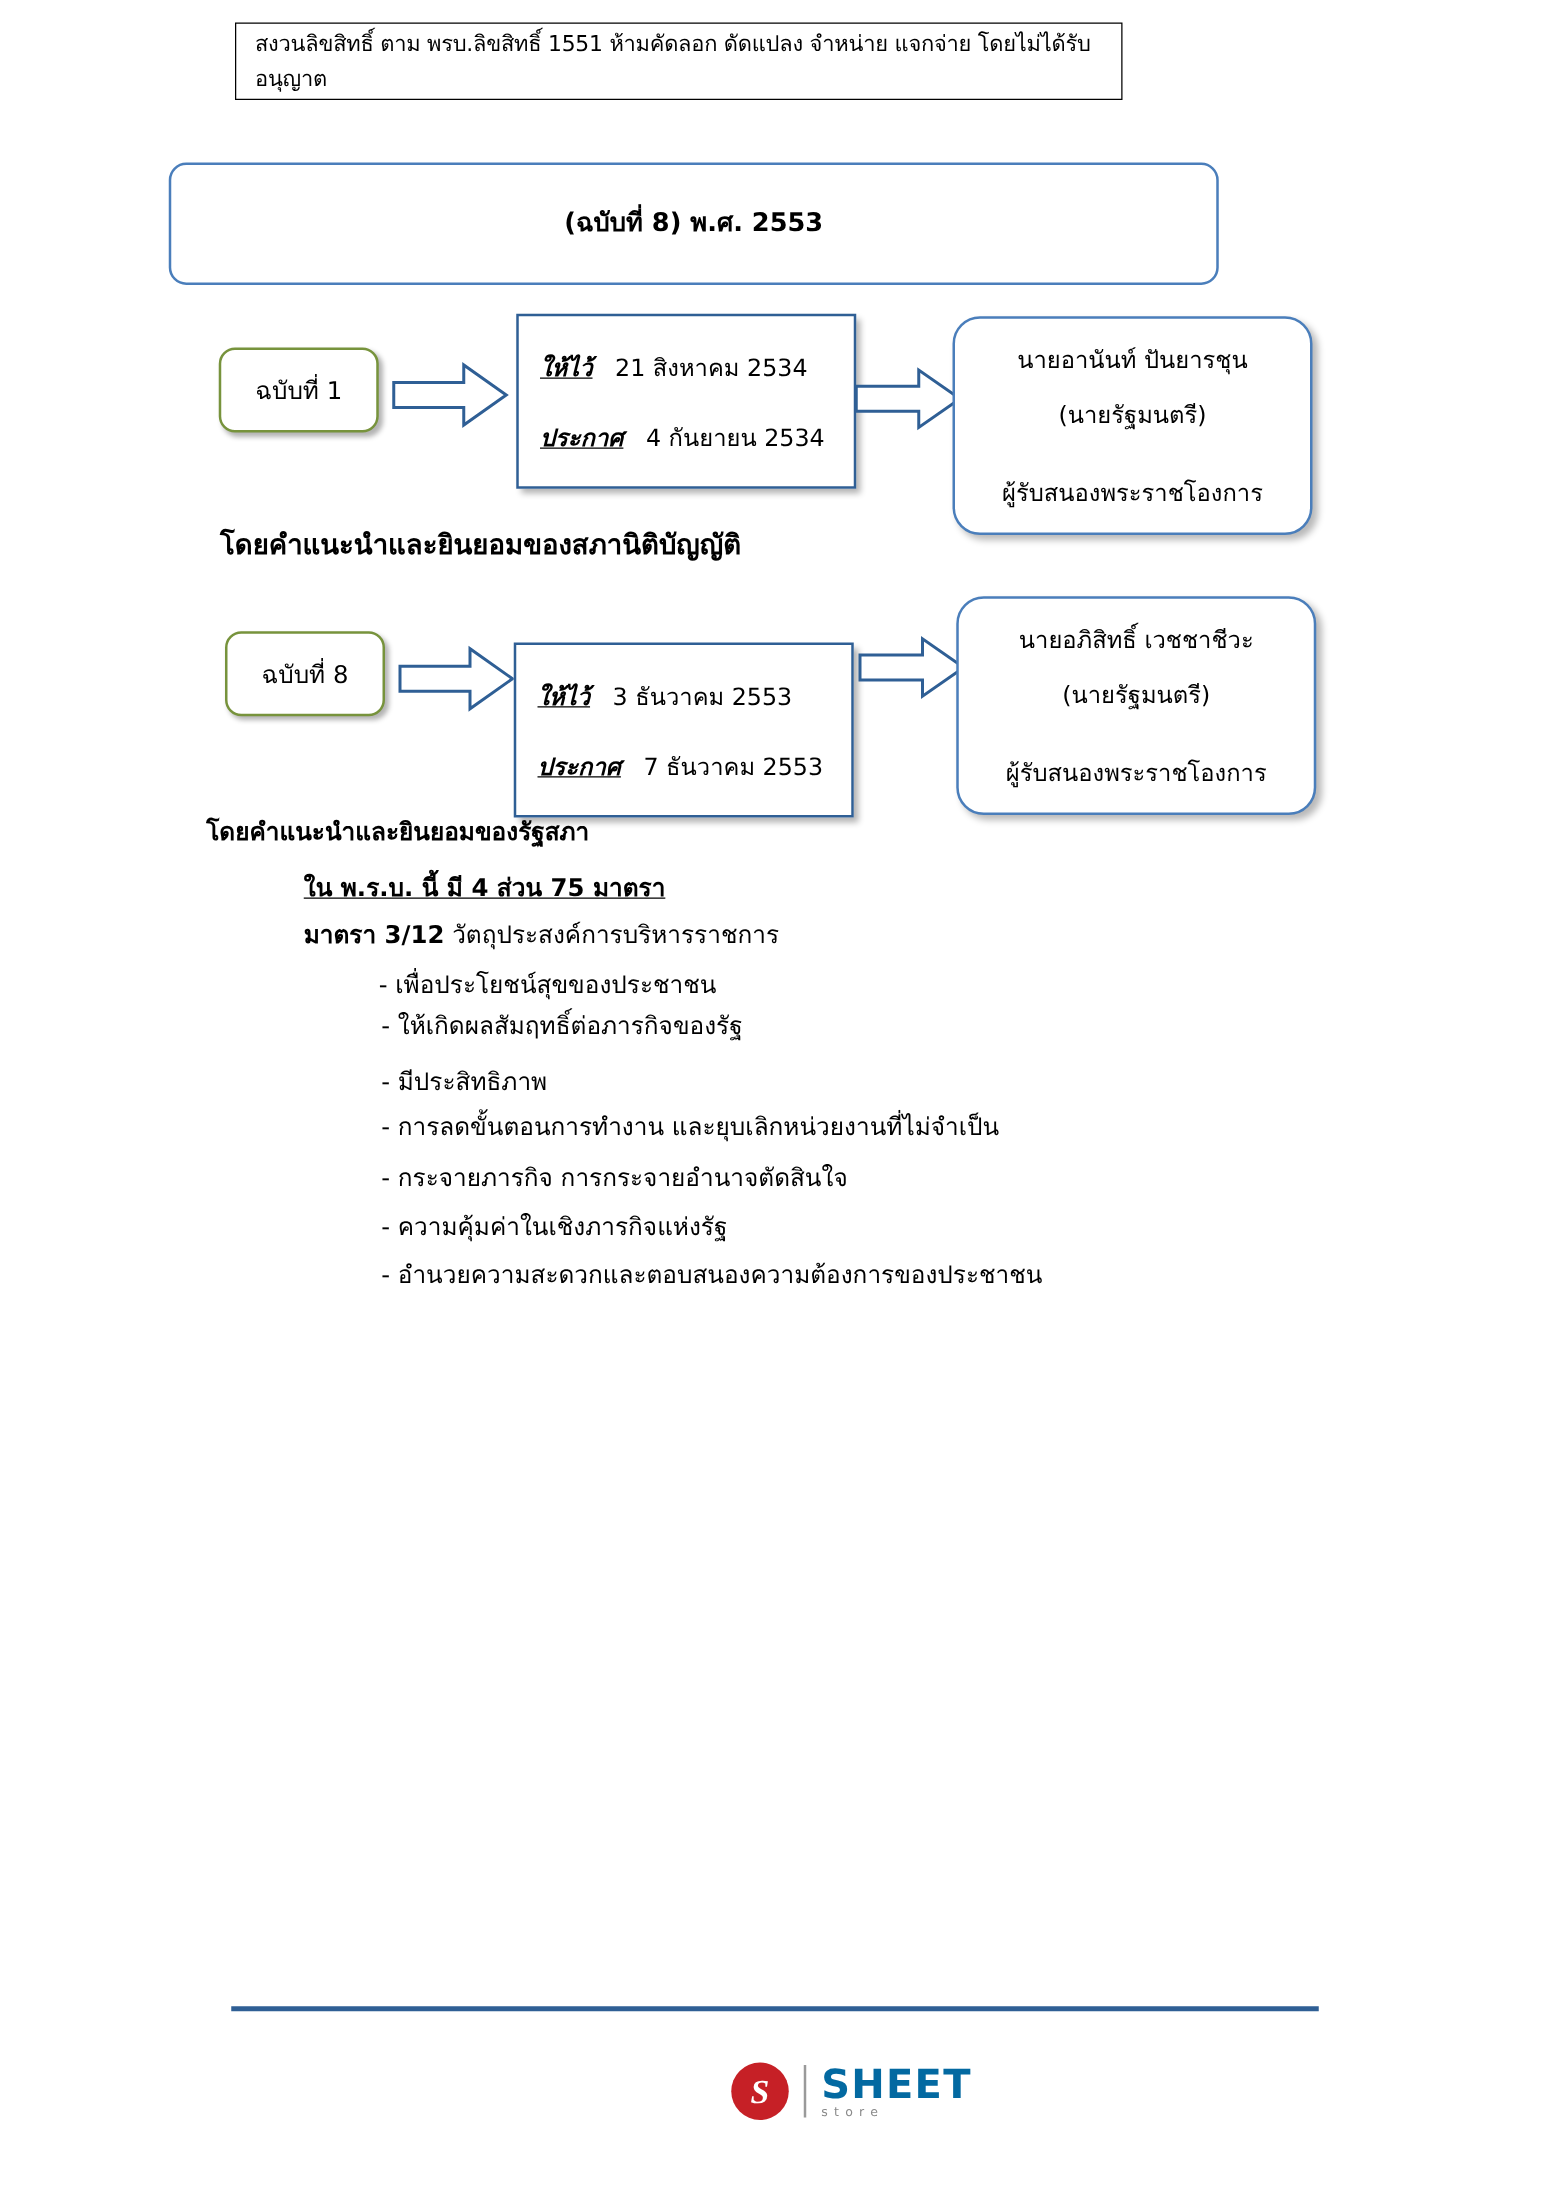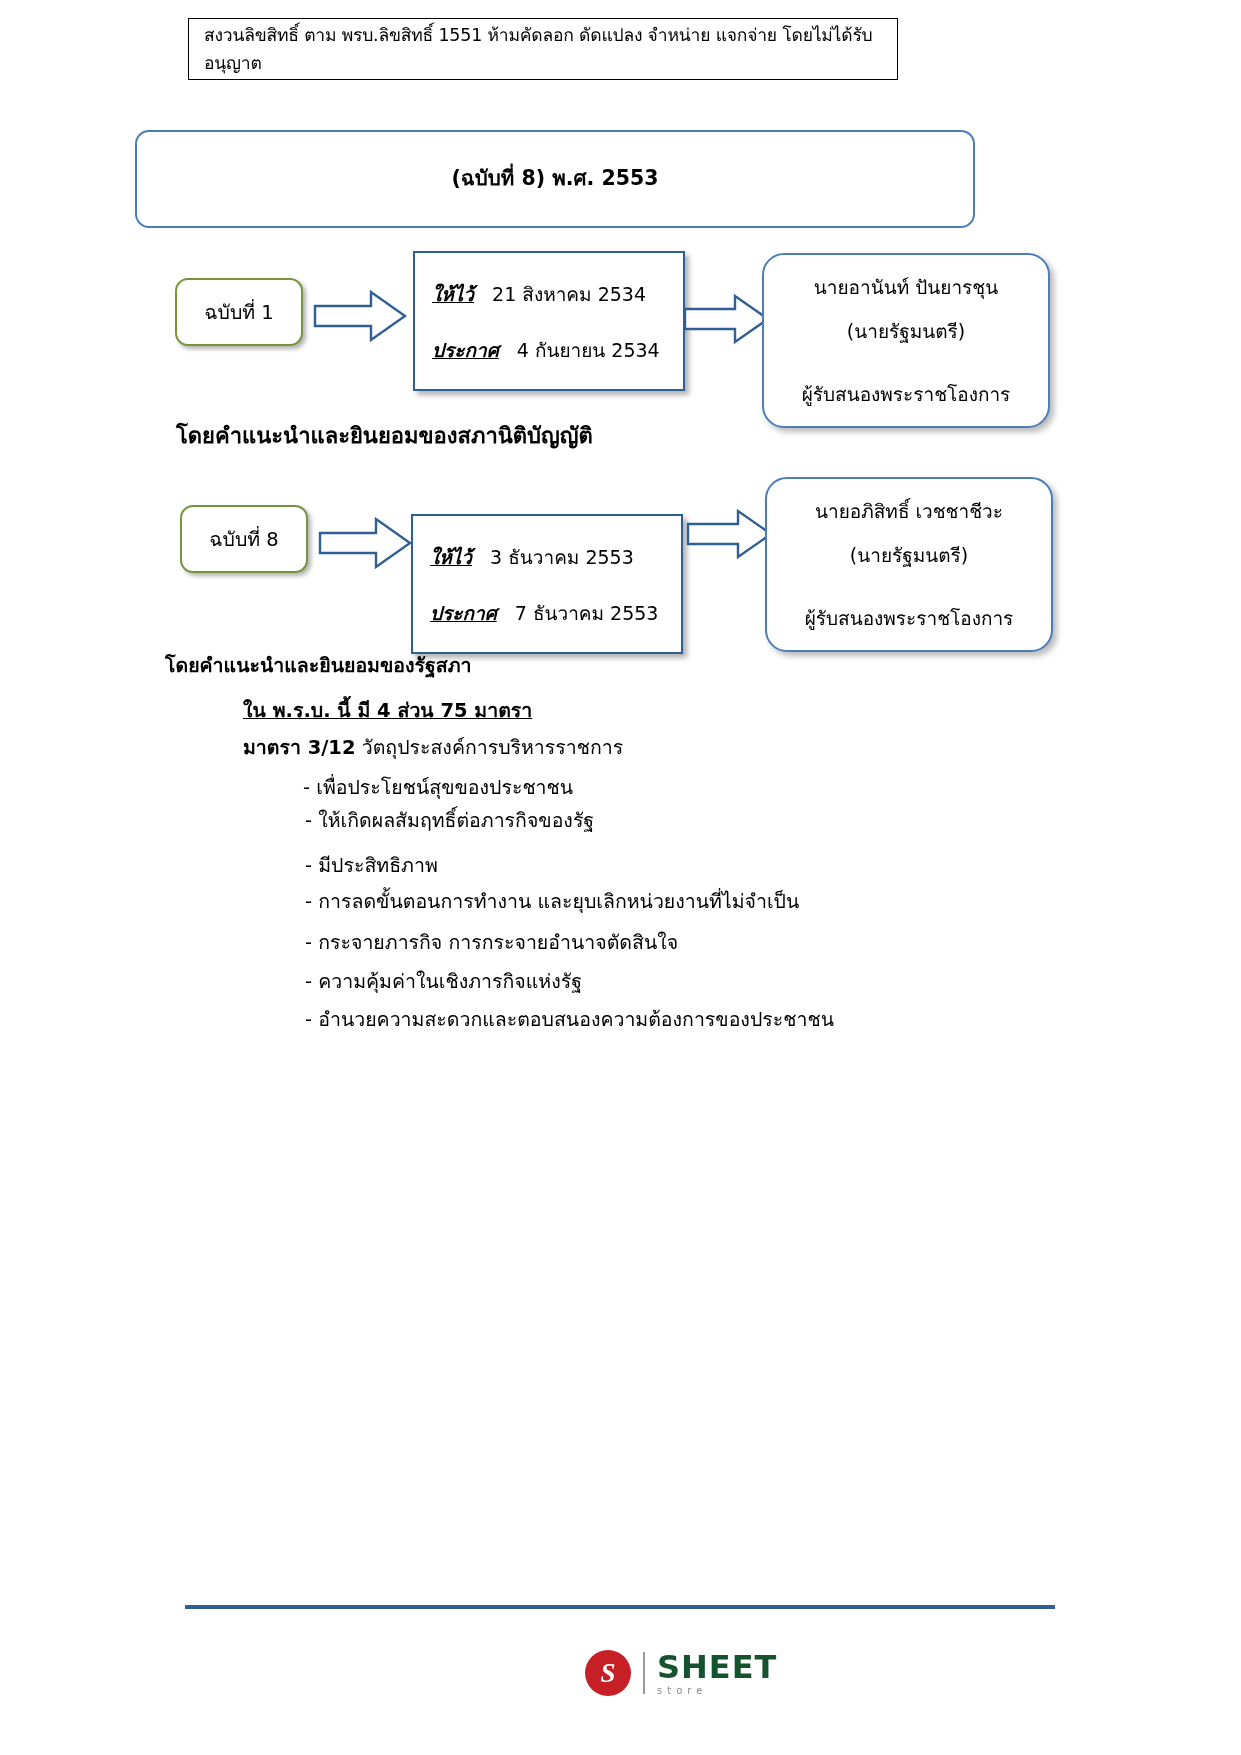--- a/index.html
+++ b/index.html
@@ -184,21 +184,21 @@
     width: 2px;
     height: 42px;
     background: #9a9a9a;
     margin: 0 12px;
   }
   #logo-words { line-height: 1; }
   #logo-sheet {
     font-size: 32px;
     font-weight: bold;
     letter-spacing: 1px;
-    color: #14532d;
+    color: #0369a1;
     font-family: "DejaVu Sans", sans-serif;
   }
   #logo-store {
     font-size: 10px;
     letter-spacing: 5px;
     color: #8a8a8a;
     margin-top: 3px;
     font-family: "DejaVu Sans", sans-serif;
   }
 </style>

